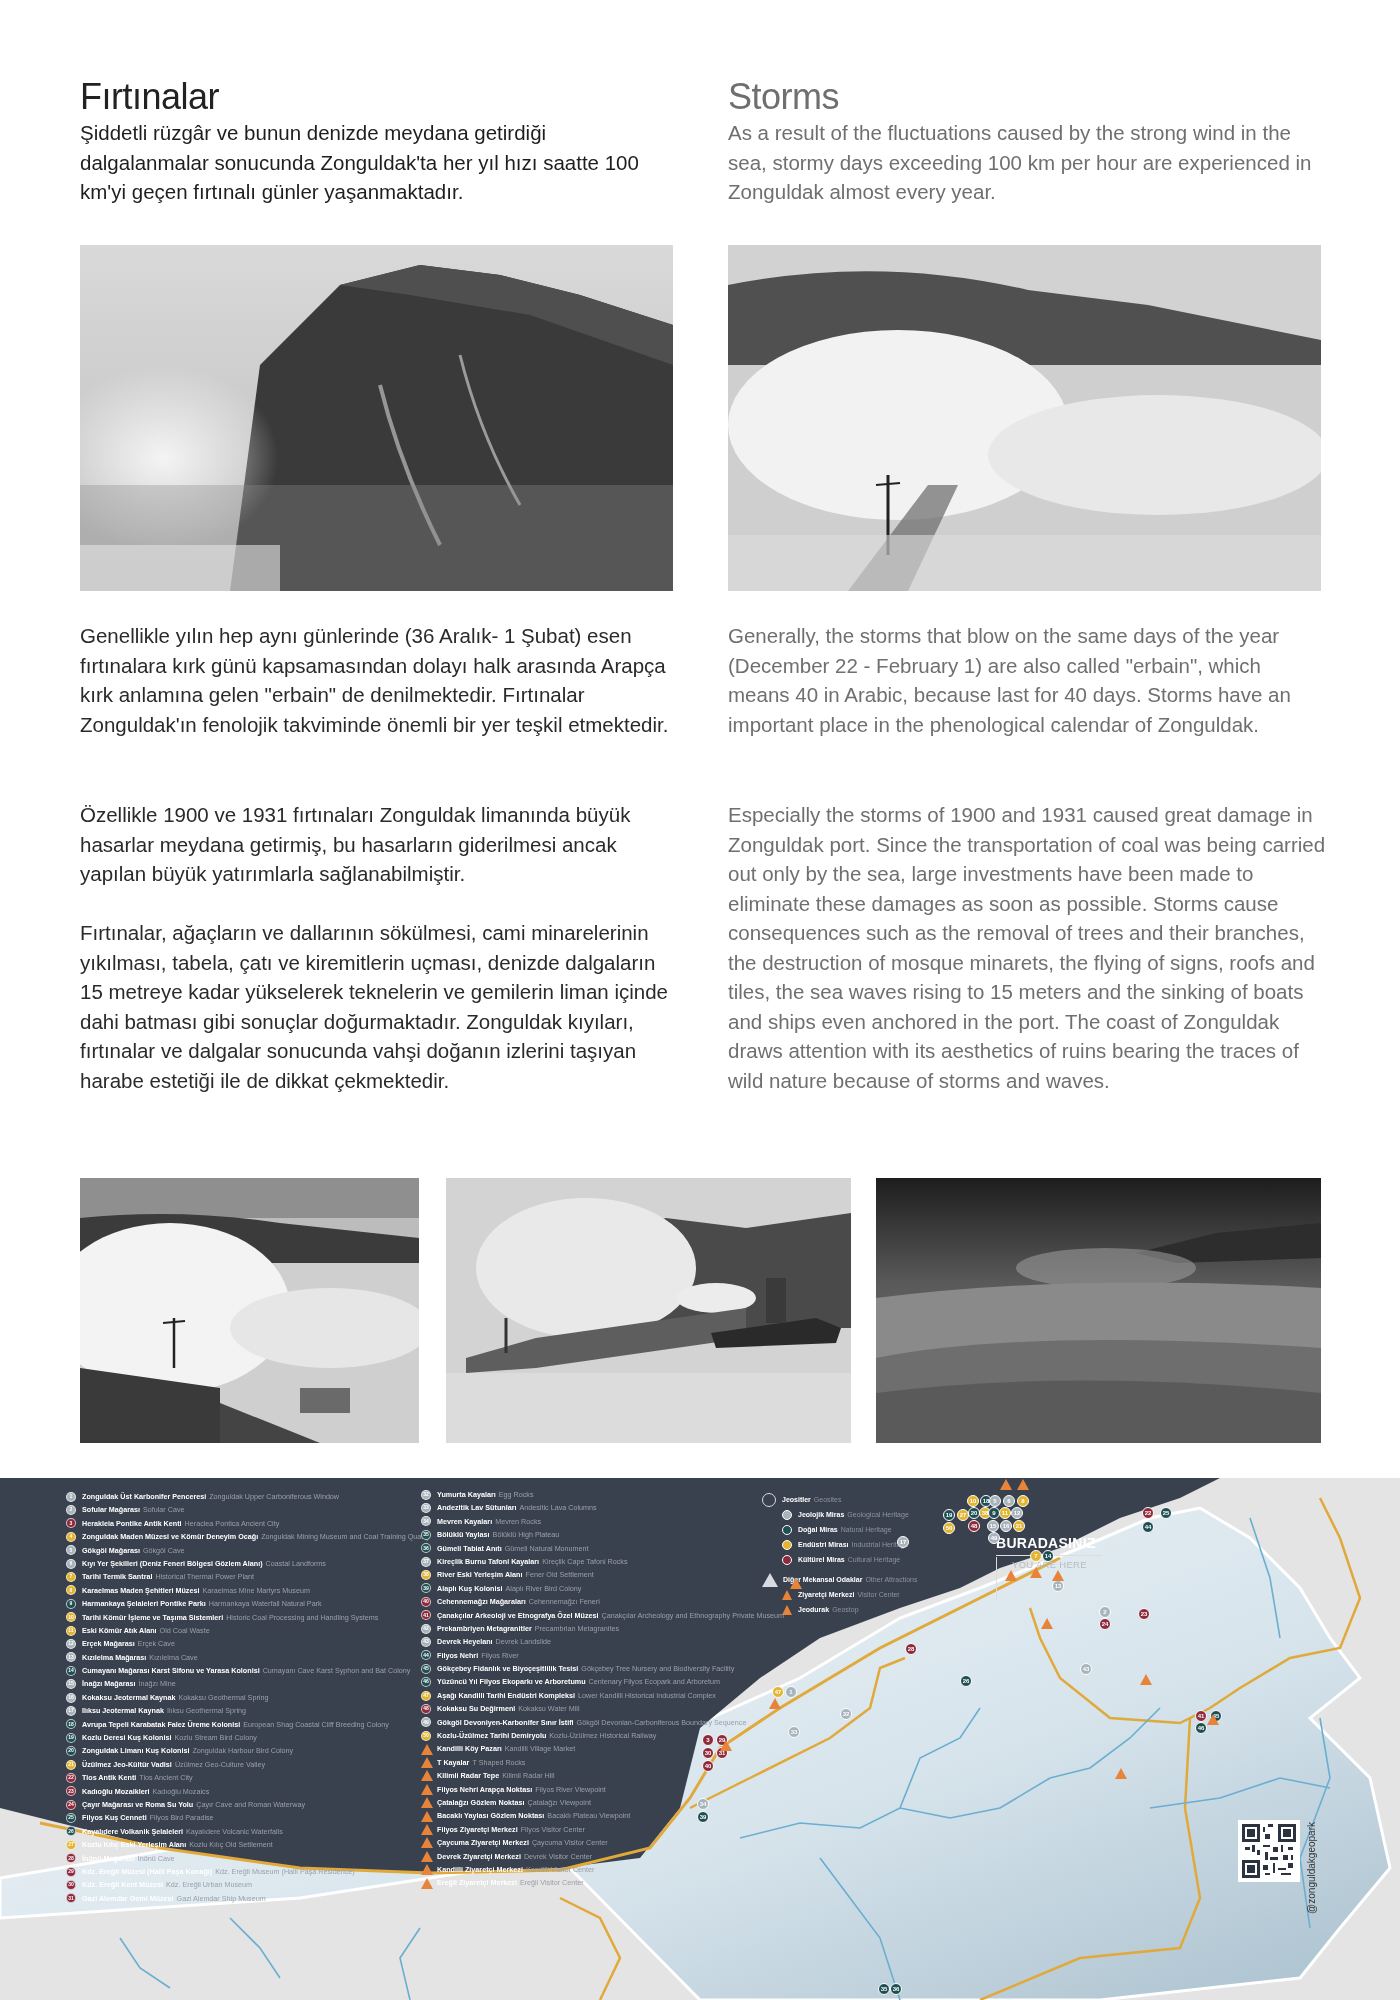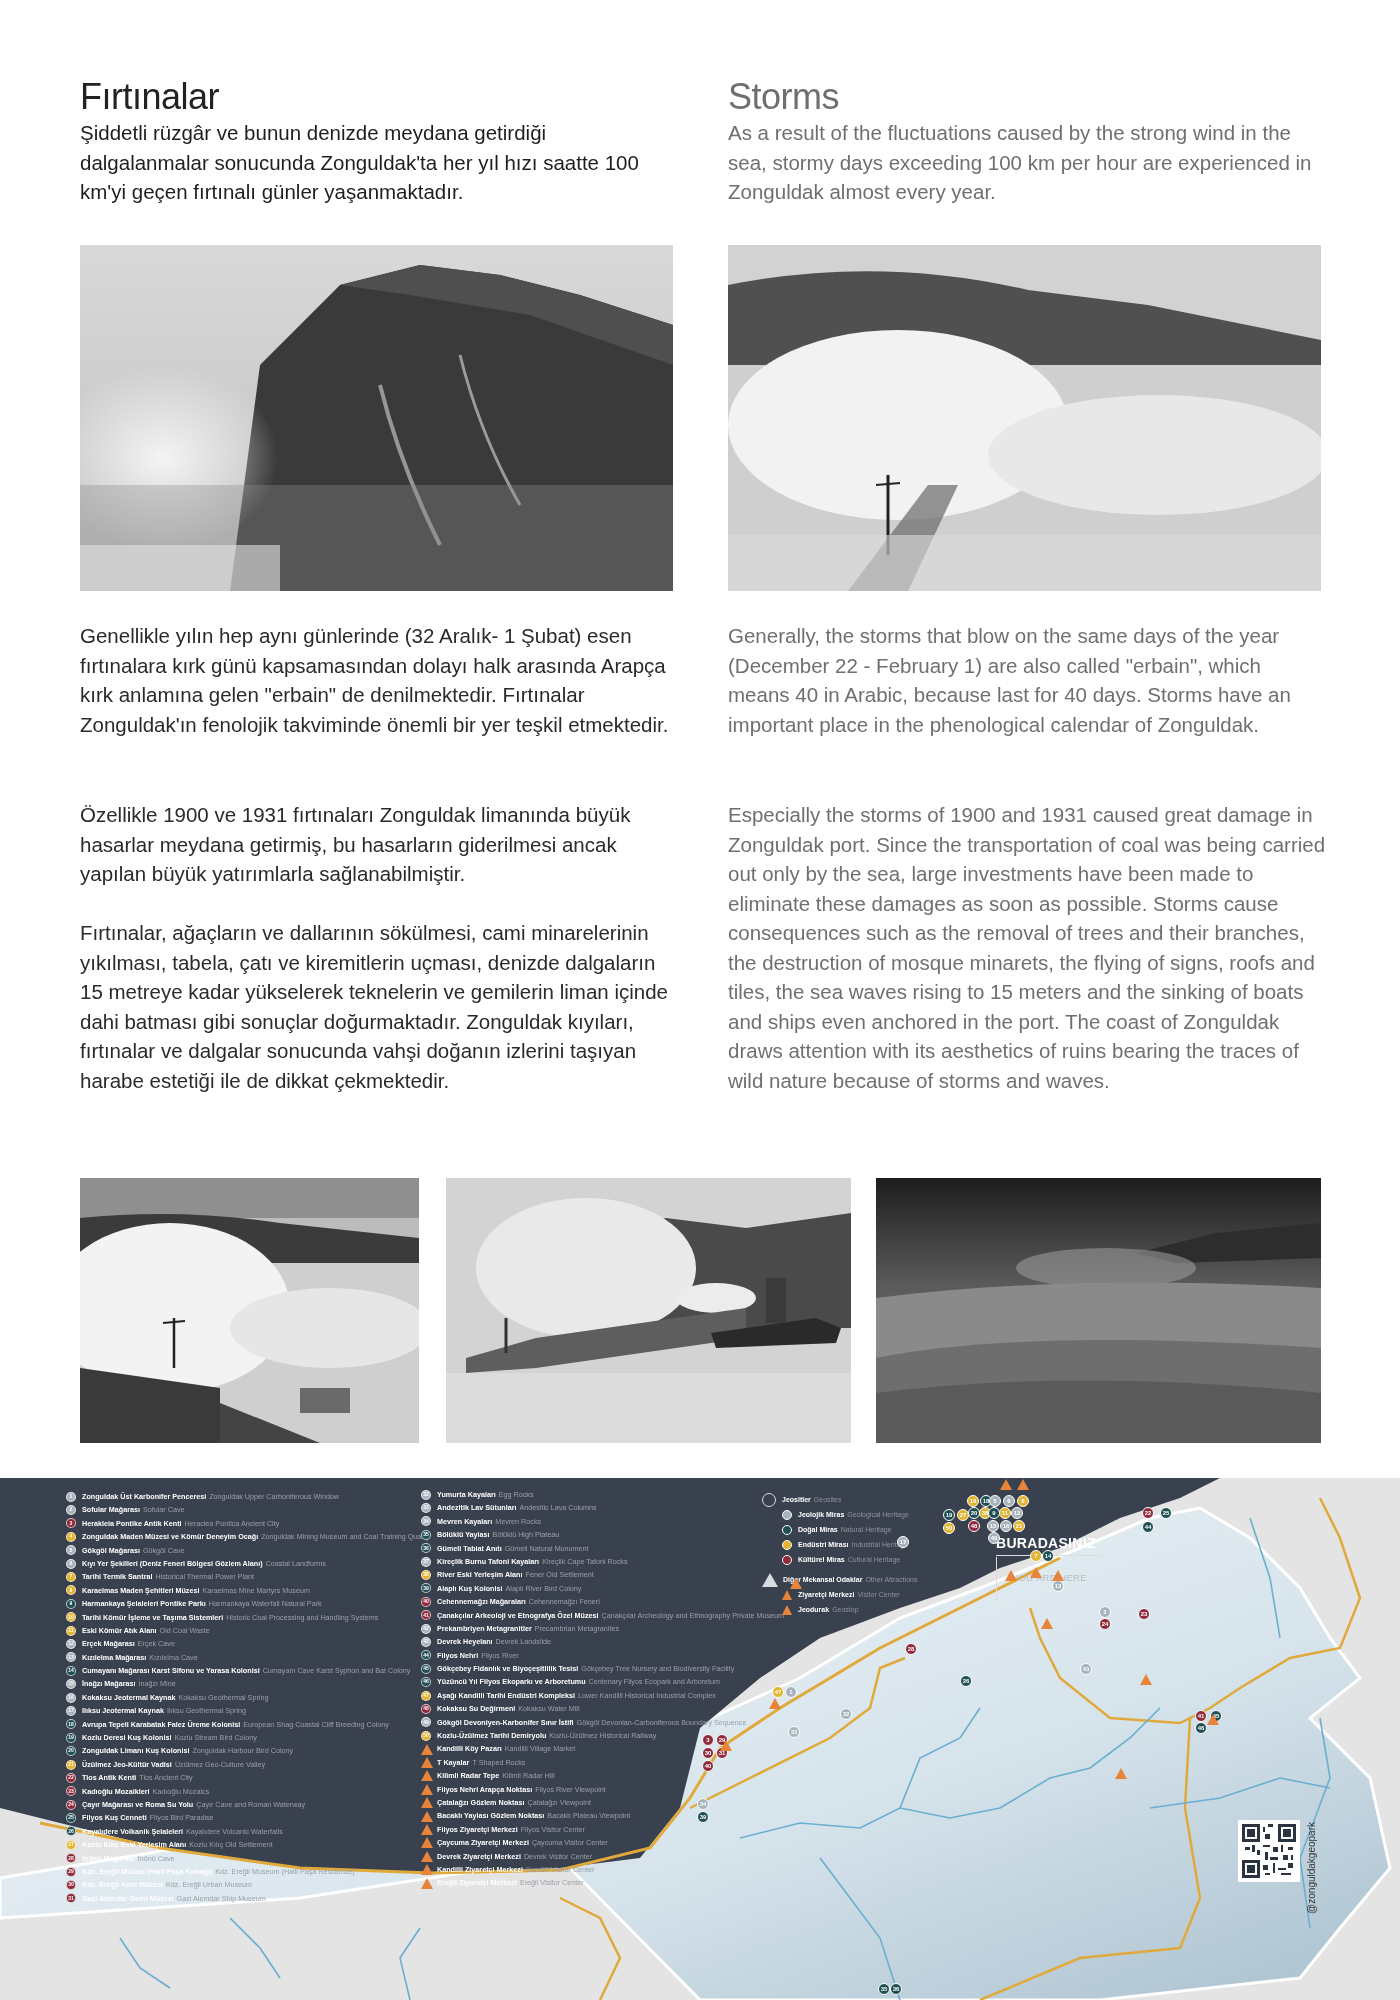--- a/index.html
+++ b/index.html
@@ -50,42 +50,42 @@
     .key .big-tri { width: 0; height: 0; border-left: 8px solid transparent; border-right: 8px solid transparent; border-bottom: 14px solid #d8dbe0; margin-right: 5px; position: relative; }
     .key .sub { padding-left: 20px; }
     .key .dot { width: 10px; height: 10px; border-radius: 50%; margin-right: 6px; border: 1px solid #fff; }
     .key .tri { width: 0; height: 0; border-left: 5px solid transparent; border-right: 5px solid transparent; border-bottom: 10px solid #e8843a; margin-right: 6px; }
     .key .tr { color: #ffffff; font-weight: 700; margin-right: 3px; }
     .key .en { color: #8d939c; }
 
     .here { position: absolute; left: 996px; top: 57px; }
     .here .t1 { color: #fff; font-weight: 700; font-size: 14px; letter-spacing: 0.3px; }
     .here .line { width: 106px; height: 1px; background: #ddd; margin-top: 4px; }
-    .here .t2 { color: #b7bcc3; font-size: 9.5px; margin-top: 16px; margin-left: 16px; letter-spacing: 0.3px; }
+    .here .t2 { color: #b7bcc3; font-size: 9.5px; margin-top: 3px; margin-left: 16px; letter-spacing: 0.3px; }
     .here .pointer { position: absolute; left: 0; top: 22px; width: 1px; height: 44px; background: #ddd; }
 
     .pin { position: absolute; width: 12px; height: 12px; border-radius: 50%; color: #fff; font-size: 6px; font-weight: 700;
            display: flex; align-items: center; justify-content: center; border: 1px solid #fff; }
     .pin.geo { background: #a8b4bc; }
     .pin.nat { background: #1f4f53; }
     .pin.ind { background: #e2b430; }
     .pin.cul { background: #8e2a3b; }
     .tpin { position: absolute; width: 0; height: 0; border-left: 6px solid transparent; border-right: 6px solid transparent; border-bottom: 11px solid #e8843a; }
 
     .qr { position: absolute; left: 1238px; top: 342px; width: 62px; height: 62px; background: #fff; padding: 4px; }
     .qr svg { width: 54px; height: 54px; }
     .handle { position: absolute; left: 1306px; top: 344px; writing-mode: vertical-rl; transform: rotate(180deg); font-size: 10px; color: #333; }
   </style>
 </head>
 <body>
 
 <div class="col col-tr">
   <h1 class="title">Fırtınalar</h1>
   <p class="lead">Şiddetli rüzgâr ve bunun denizde meydana getirdiği dalgalanmalar sonucunda Zonguldak'ta her yıl hızı saatte 100 km'yi geçen fırtınalı günler yaşanmaktadır.</p>
-  <p class="body-text p1">Genellikle yılın hep aynı günlerinde (32 Aralık- 1 Şubat) esen fırtınalara kırk günü kapsamasından dolayı halk arasında Arapça kırk anlamına gelen "erbain" de denilmektedir. Fırtınalar Zonguldak'ın fenolojik takviminde önemli bir yer teşkil etmektedir.</p>
+  <p class="body-text p1">Genellikle yılın hep aynı günlerinde (36 Aralık- 1 Şubat) esen fırtınalara kırk günü kapsamasından dolayı halk arasında Arapça kırk anlamına gelen "erbain" de denilmektedir. Fırtınalar Zonguldak'ın fenolojik takviminde önemli bir yer teşkil etmektedir.</p>
   <p class="body-text p2">Özellikle 1900 ve 1931 fırtınaları Zonguldak limanında büyük hasarlar meydana getirmiş, bu hasarların giderilmesi ancak yapılan büyük yatırımlarla sağlanabilmiştir.</p>
   <p class="body-text p3">Fırtınalar, ağaçların ve dallarının sökülmesi, cami minarelerinin yıkılması, tabela, çatı ve kiremitlerin uçması, denizde dalgaların 15 metreye kadar yükselerek teknelerin ve gemilerin liman içinde dahi batması gibi sonuçlar doğurmaktadır. Zonguldak kıyıları, fırtınalar ve dalgalar sonucunda vahşi doğanın izlerini taşıyan harabe estetiği ile de dikkat çekmektedir.</p>
 </div>
 
 <div class="col col-en">
   <h1 class="title">Storms</h1>
   <p class="lead">As a result of the fluctuations caused by the strong wind in the sea, stormy days exceeding 100 km per hour are experienced in Zonguldak almost every year.</p>
   <p class="body-text p1">Generally, the storms that blow on the same days of the year (December 22 - February 1) are also called "erbain", which means 40 in Arabic, because last for 40 days. Storms have an important place in the phenological calendar of Zonguldak.</p>
   <p class="body-text p2" style="top:800px">Especially the storms of 1900 and 1931 caused great damage in Zonguldak port. Since the transportation of coal was being carried out only by the sea, large investments have been made to eliminate these damages as soon as possible. Storms cause consequences such as the removal of trees and their branches, the destruction of mosque minarets, the flying of signs, roofs and tiles, the sea waves rising to 15 meters and the sinking of boats and ships even anchored in the port. The coast of Zonguldak draws attention with its aesthetics of ruins bearing the traces of wild nature because of storms and waves.</p>
 </div>

